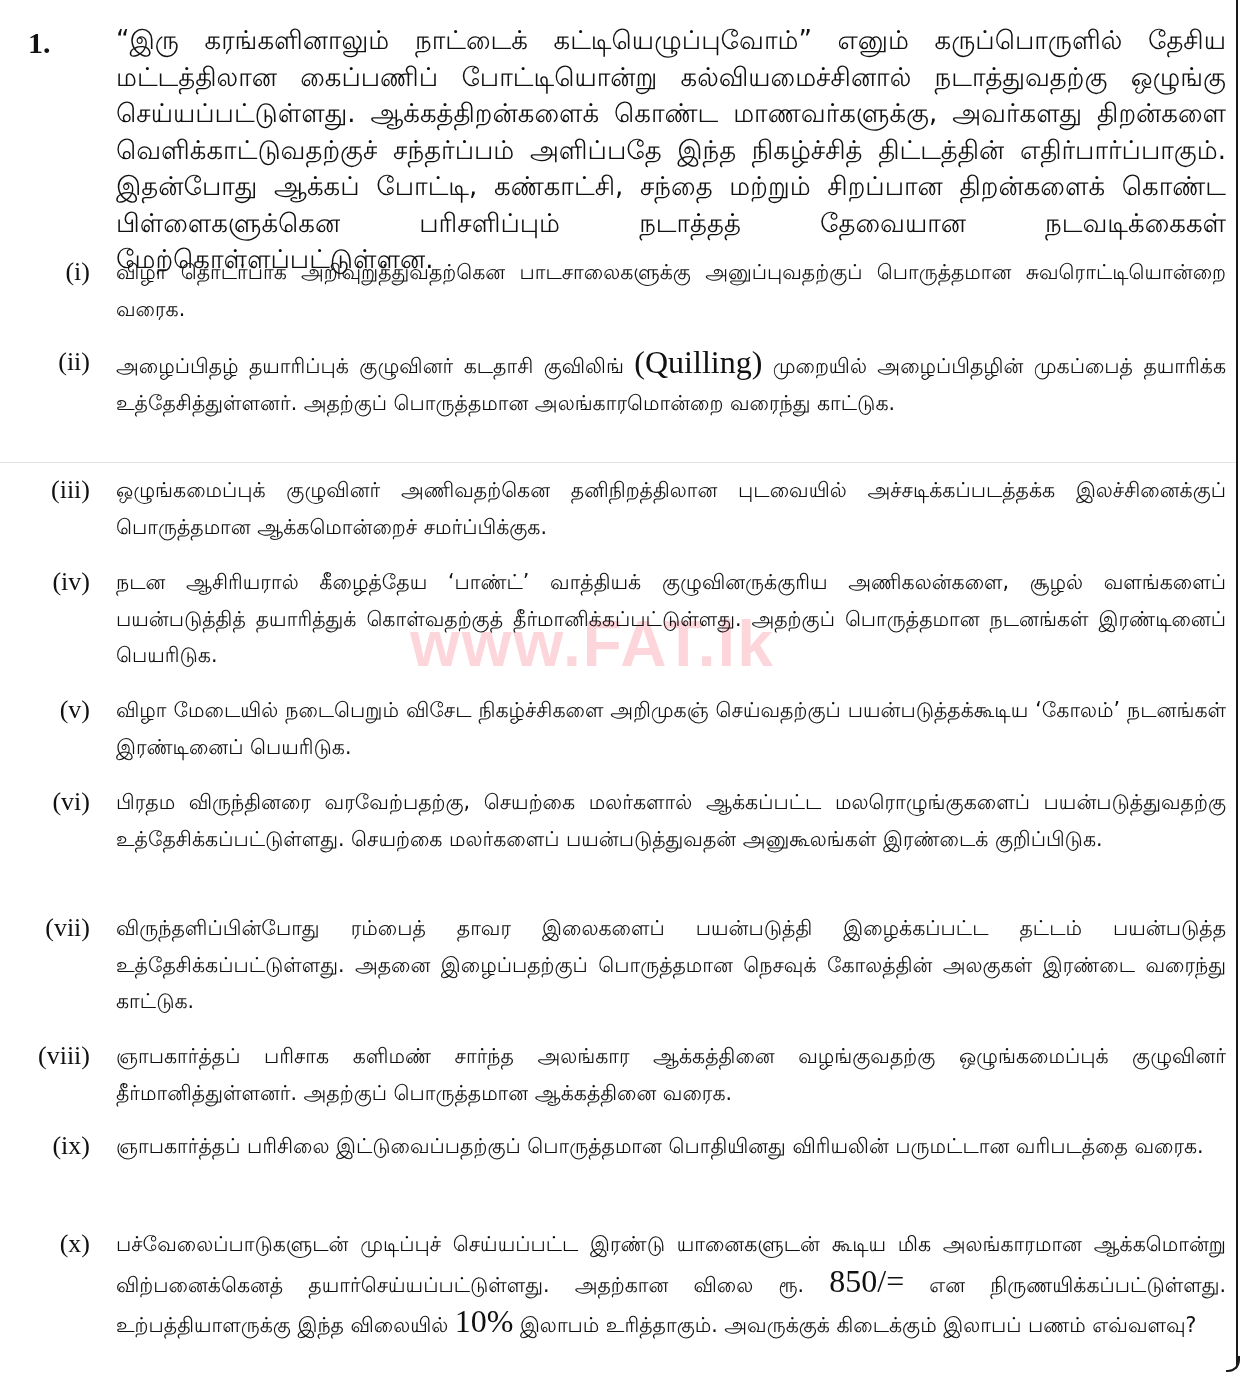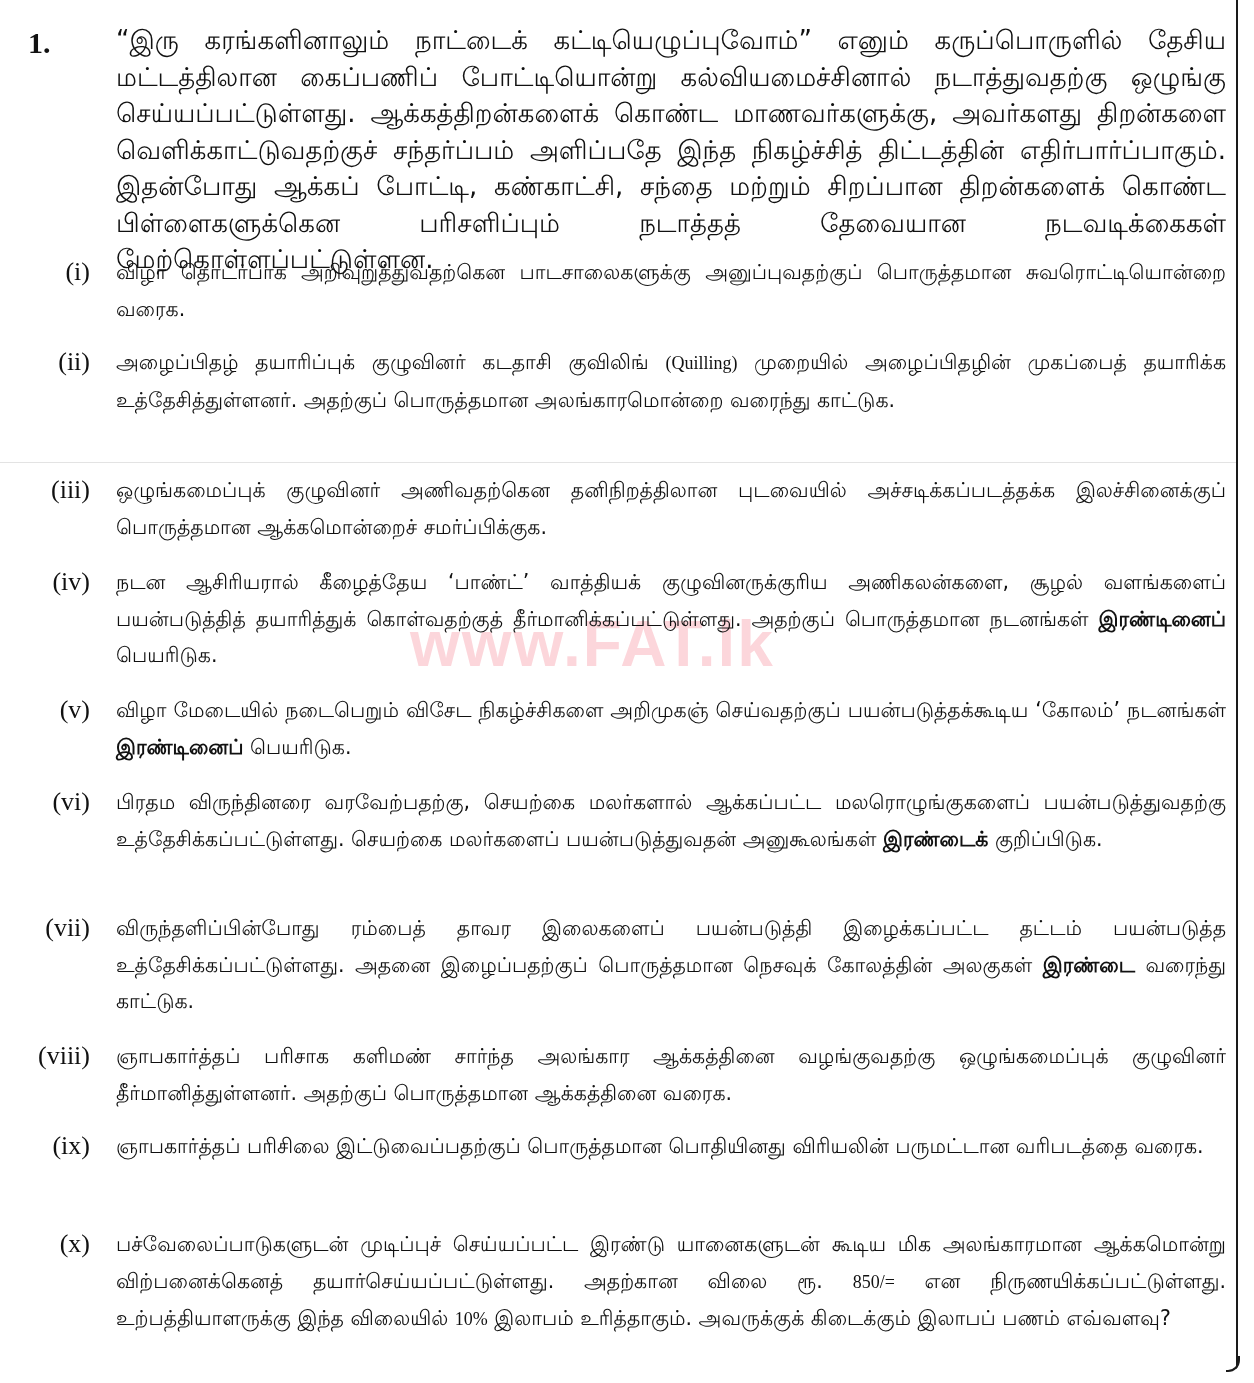--- a/index.html
+++ b/index.html
@@ -96,25 +96,25 @@
     position: absolute;
     left: 116px;
     top: 0;
     width: 1110px;
     font-size: 20.5px;
     line-height: 36.5px;
     text-align: justify;
     text-align-last: left;
   }
   .sub-text b {
-    font-weight: bold;
+    font-weight: normal;
   }
   .latin {
     font-family: "Liberation Serif", serif;
-    font-size: 18px;
+    font-size: 32px;
   }
 </style>
 </head>
 <body>
 
 <div class="page">
 
   <div class="right-rule"></div>
   <div class="right-rule-corner"></div>
   <div class="scan-line"></div>

